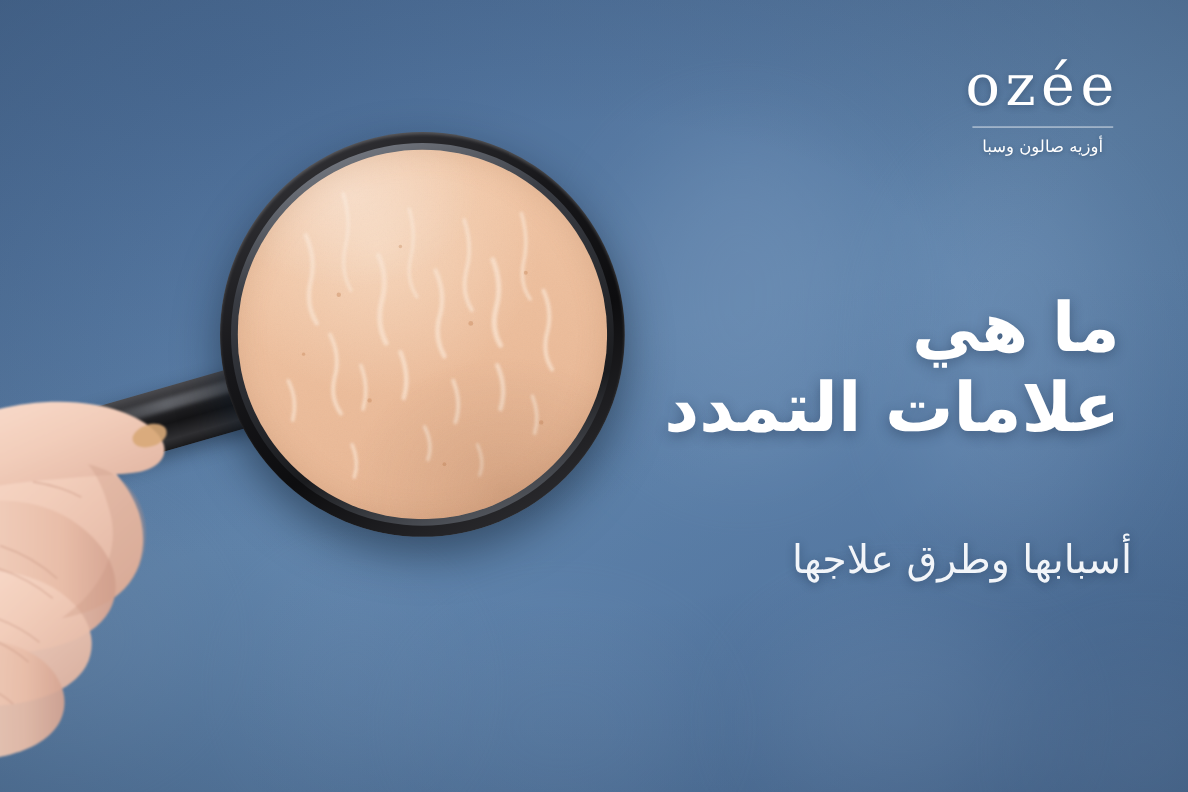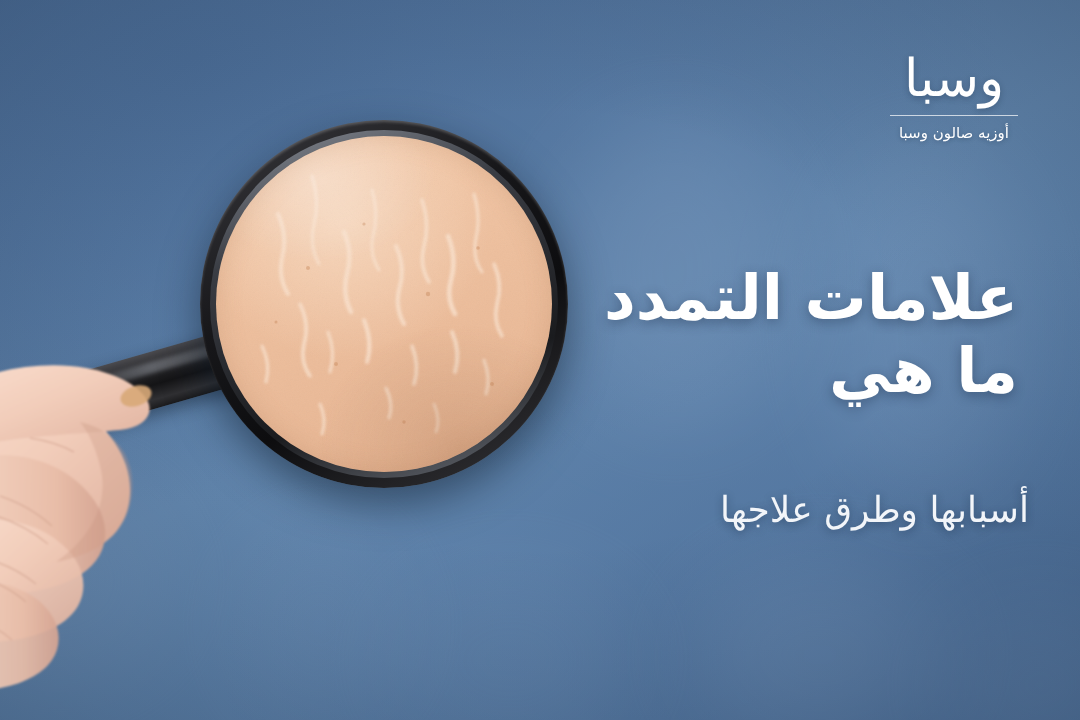--- a/index.html
+++ b/index.html
@@ -287,25 +287,25 @@
           <path d="M70 120 q26 4 44 14"></path>
         </g>
 
         <path d="M120 104 C 156 112, 176 140, 172 176 C 168 214, 140 236, 96 244
                  C 130 220, 150 186, 140 148 C 135 128, 128 114, 120 104 Z" fill="#c79682" opacity="0.30"></path>
       </g>
     </svg>
   </div>
 
   <div class="logo">
-    <div class="logo-word">وسبا</div>
+    <div class="logo-word">ozée</div>
     <div class="logo-rule"></div>
     <div class="logo-sub">أوزيه صالون وسبا</div>
   </div>
 
   <div class="headline">
+    <div class="headline-line">ما هي</div>
     <div class="headline-line">علامات التمدد</div>
-    <div class="headline-line">ما هي</div>
   </div>
 
   <div class="subheadline">أسبابها وطرق علاجها</div>
 
 </div>
 
 </body></html>

